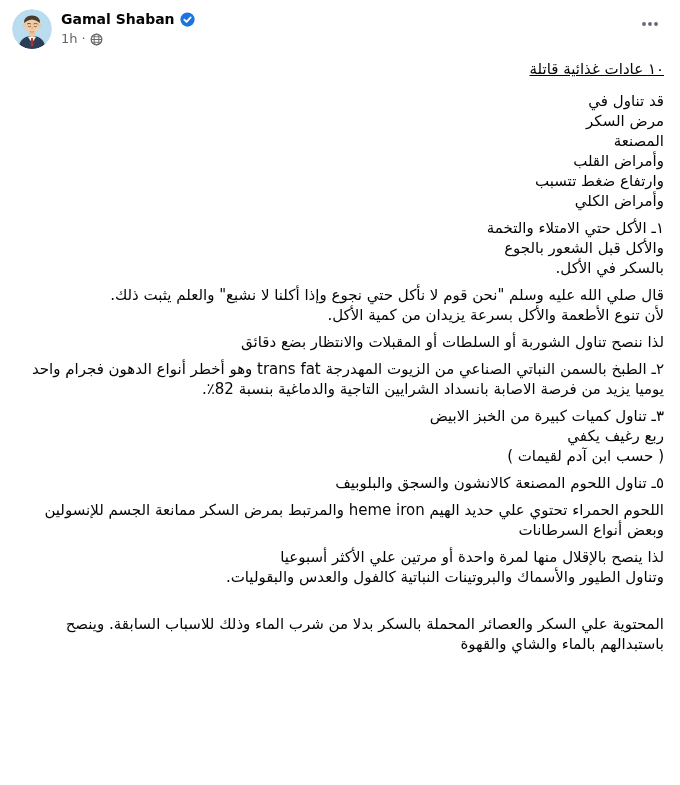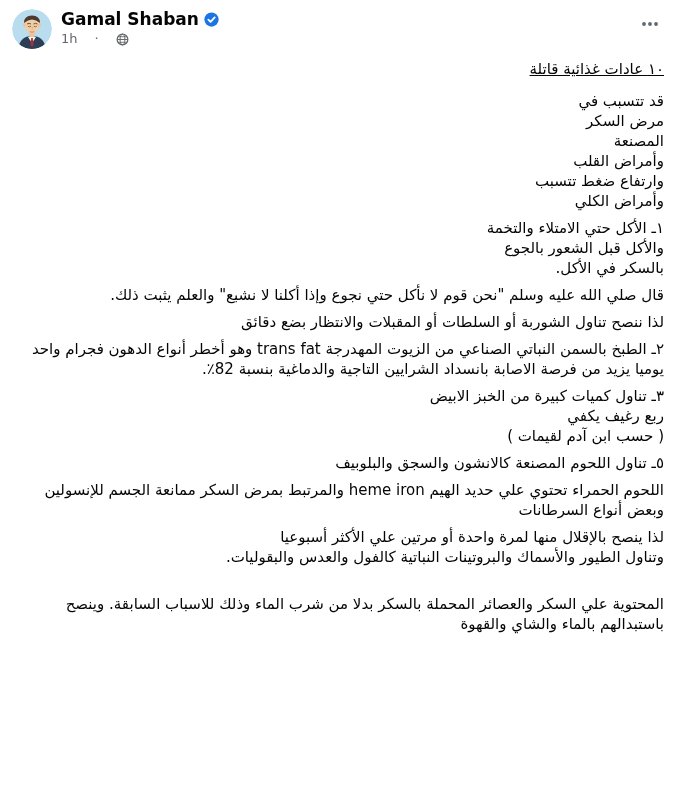--- a/index.html
+++ b/index.html
@@ -7,22 +7,22 @@
     width:680px;height:785px;overflow:hidden;background:#ffffff;
     font-family:"DejaVu Sans","Liberation Sans",sans-serif;
     color:#050505;
   }
   .post-card{width:680px;height:785px;background:#fff;position:relative;}
   
   .header{display:flex;align-items:flex-start;padding:9px 16px 2px 12px;position:relative;}
   .avatar{width:40px;height:40px;border-radius:50%;overflow:hidden;flex:0 0 40px;cursor:pointer;}
   .h-info{margin-left:9px;padding-top:1px;}
   .name-row{display:flex;align-items:center;gap:5px;}
-  .author-name{font-size:17px;font-weight:bold;color:#050505;line-height:19px;cursor:pointer;}
-  .meta-row{display:flex;align-items:center;gap:17px;font-size:13px;color:#65676b;margin-top:2px;line-height:16px;}
+  .author-name{font-size:14px;font-weight:bold;color:#050505;line-height:19px;cursor:pointer;}
+  .meta-row{display:flex;align-items:center;gap:4px;font-size:13px;color:#65676b;margin-top:2px;line-height:16px;}
   .more-btn{position:absolute;right:14px;top:12px;width:32px;height:24px;display:flex;align-items:center;justify-content:center;border-radius:4px;cursor:pointer;}
   
   .post-content{direction:rtl;text-align:right;padding:2px 16px 0 16px;font-size:15px;line-height:20px;color:#050505;}
   .post-title{margin:6px 0 12px 0;text-decoration:underline;}
   .post-para{margin:0 0 7px 0;}
 </style>
 </head>
 <body>
 
 <div class="post-card">
@@ -91,23 +91,23 @@
         <circle cx="4" cy="10" r="1.9" fill="#606770"></circle>
         <circle cx="10" cy="10" r="1.9" fill="#606770"></circle>
         <circle cx="16" cy="10" r="1.9" fill="#606770"></circle>
       </svg>
     </div>
   </div>
 
   <div class="post-content" dir="rtl">
     <div class="post-title">١٠ عادات غذائية قاتلة</div>
     <div>
-        <p class="post-para"><span>قد تتسبب في</span><br><span>مرض السكر</span><br><span>المصنعة</span><br><span>وأمراض القلب</span><br><span>وارتفاع ضغط تتسبب</span><br><span>وأمراض الكلي</span></p>
+        <p class="post-para"><span>قد تناول في</span><br><span>مرض السكر</span><br><span>المصنعة</span><br><span>وأمراض القلب</span><br><span>وارتفاع ضغط تتسبب</span><br><span>وأمراض الكلي</span></p>
         <p class="post-para"><span>١ـ الأكل حتي الامتلاء والتخمة</span><br><span>والأكل قبل الشعور بالجوع</span><br><span>بالسكر في الأكل.</span></p>
-        <p class="post-para"><span>قال صلي الله عليه وسلم "نحن قوم لا نأكل حتي نجوع وإذا أكلنا لا نشبع" والعلم يثبت ذلك.</span><br></p>
+        <p class="post-para"><span>قال صلي الله عليه وسلم "نحن قوم لا نأكل حتي نجوع وإذا أكلنا لا نشبع" والعلم يثبت ذلك.</span><br><span>لأن تنوع الأطعمة والأكل بسرعة يزيدان من كمية الأكل.</span></p>
         <p class="post-para"><span>لذا ننصح تناول الشوربة أو السلطات أو المقبلات والانتظار بضع دقائق</span></p>
         <p class="post-para"><span>٢ـ الطبخ بالسمن النباتي الصناعي من الزيوت المهدرجة trans fat وهو أخطر أنواع الدهون فجرام واحد يوميا يزيد من فرصة الاصابة بانسداد الشرايين التاجية والدماغية بنسبة 82٪.</span></p>
         <p class="post-para"><span>٣ـ تناول كميات كبيرة من الخبز الابيض</span><br><span>ربع رغيف يكفي</span><br><span>( حسب ابن آدم لقيمات )</span></p>
         <p class="post-para"><span>٥ـ تناول اللحوم المصنعة كالانشون والسجق والبلوبيف</span></p>
         <p class="post-para"><span>اللحوم الحمراء تحتوي علي حديد الهيم heme iron  والمرتبط بمرض السكر ممانعة الجسم للإنسولين وبعض أنواع السرطانات</span></p>
         <p class="post-para"><span>لذا ينصح بالإقلال منها لمرة واحدة أو مرتين علي الأكثر أسبوعيا</span><br><span>وتناول الطيور  والأسماك والبروتينات النباتية كالفول والعدس والبقوليات.</span></p>
         <p class="post-para"><br><span>المحتوية علي السكر والعصائر المحملة بالسكر بدلا من شرب الماء وذلك للاسباب السابقة. وينصح باستبدالهم بالماء والشاي والقهوة</span><br></p>
       </div>
   </div>
 

